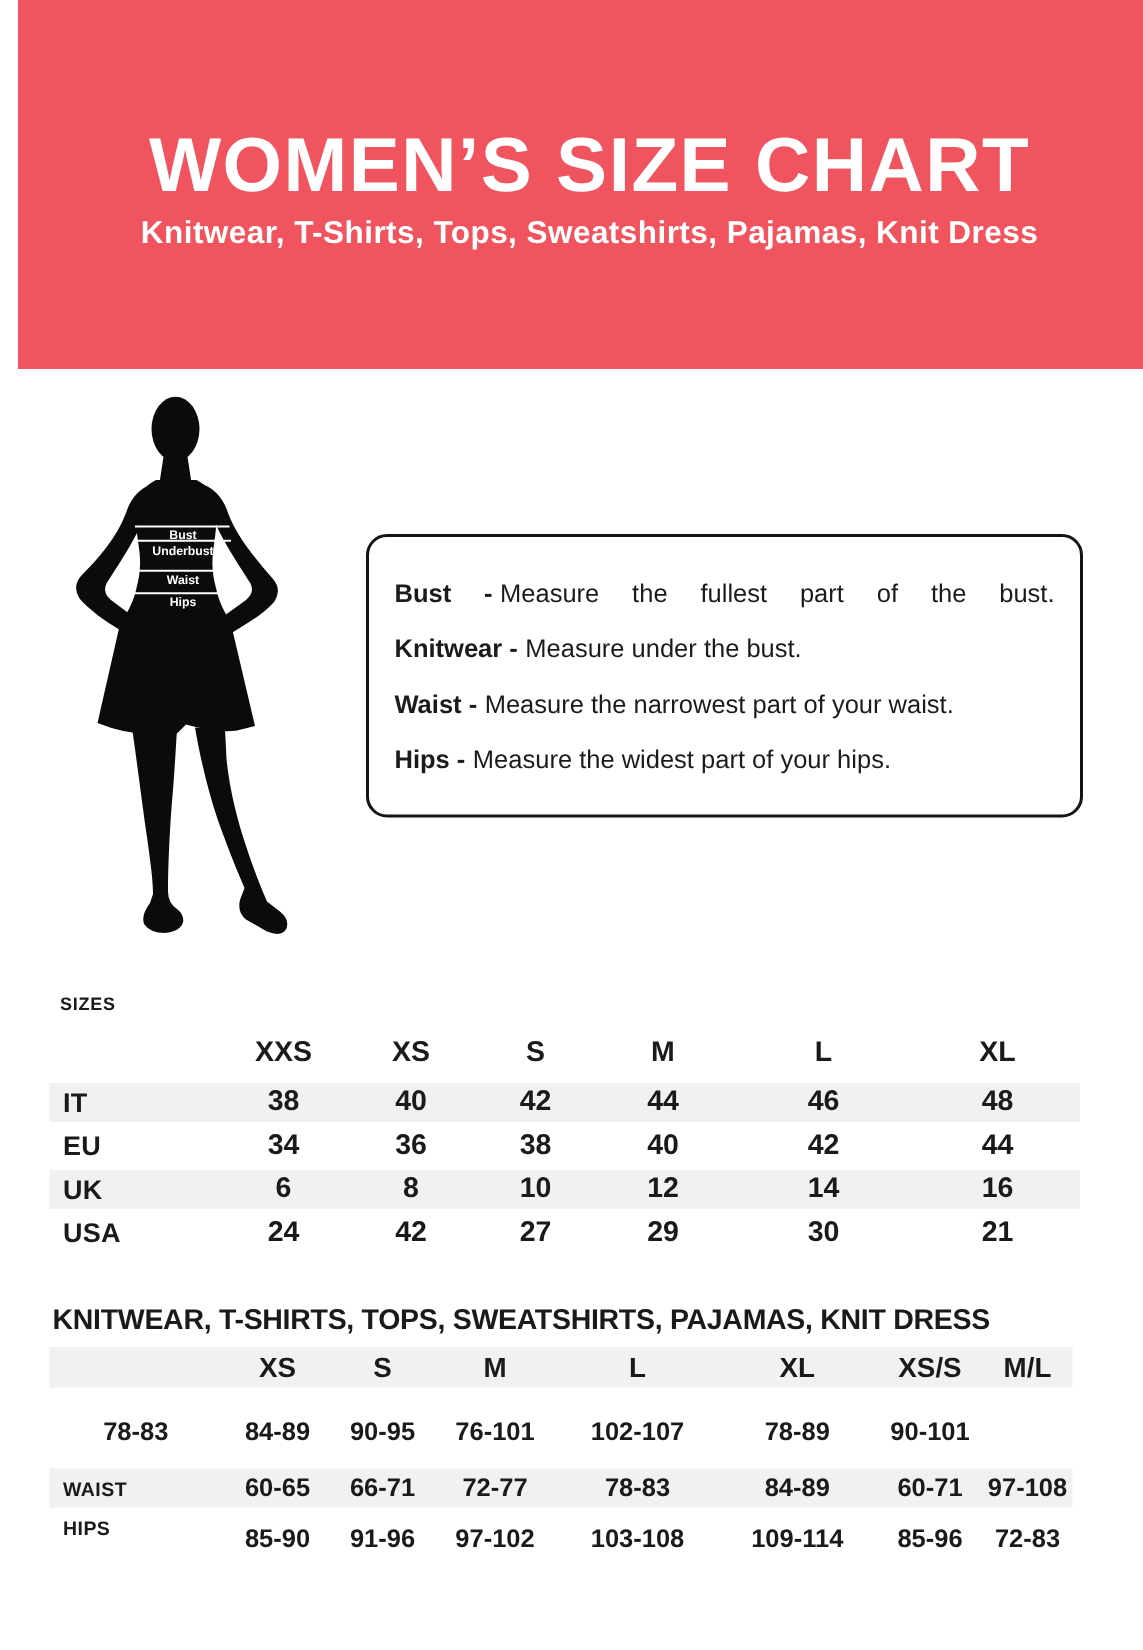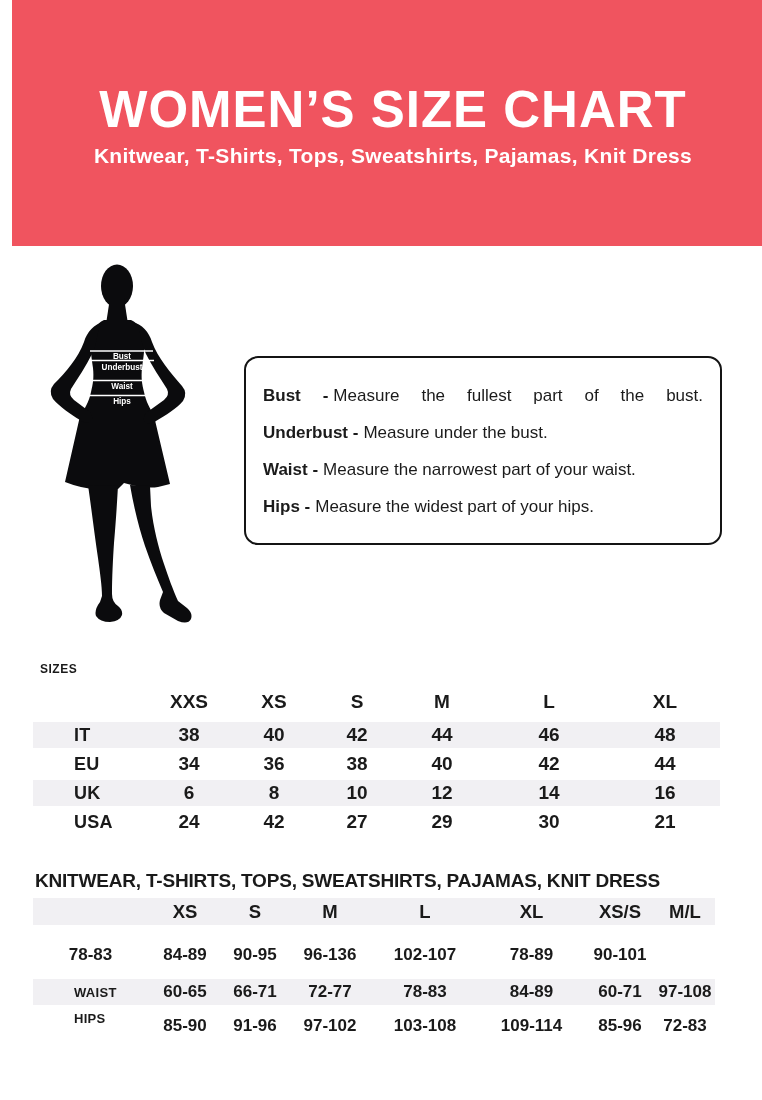--- a/index.html
+++ b/index.html
@@ -44,21 +44,21 @@
   .t-wrap{position:absolute;}
   #sizes-table{left:33px;top:690px;width:687px;}
   #garment-table{left:33px;top:898px;width:682px;}
   .t-row{display:grid;align-items:center;}
   #sizes-table .t-row{grid-template-columns:115px 82px 88px 78px 92px 122px 110px;height:26px;margin-bottom:3px;}
   #sizes-table .t-head{height:24px;margin-bottom:8px;}
   #garment-table .t-row{grid-template-columns:115px 74px 66px 84px 106px 107px 70px 60px;height:26px;margin-top:3px;}
   #garment-table .t-head{height:27px;margin-top:0;}
   .shaded{background:#f1f0f3;}
   .t-cell{display:flex;align-items:center;justify-content:center;font-weight:700;}
-  .t-label{justify-content:flex-start;padding-left:9px;margin-left:32px;}
+  .t-label{justify-content:flex-start;padding-left:9px;}
   #sizes-table .t-colhead{font-size:19px;}
   #sizes-table .t-label{font-size:18px;letter-spacing:.2px;}
   #sizes-table .t-val{font-size:19px;}
   #garment-table .t-colhead{font-size:18.5px;}
   #garment-table .t-label{font-size:13px;letter-spacing:.3px;}
   #garment-table .t-val{font-size:17px;}
   
   #garment-table .st-label-down{height:34px;margin-top:17px;align-items:flex-start;}
   #garment-table .st-label-down .t-label{padding-top:14px;}
   #garment-table .st-label-down .t-val{padding-top:3px;}
@@ -143,21 +143,21 @@
     <text class="mlabel" x="82" y="131">Waist</text>
     <text class="mlabel" x="82" y="146">Hips</text>
   </svg>
 </div>
 
 <div class="guide-box">
   <div class="guide-line justify">
     <b>Bust -</b><span>Measure the fullest part of the bust.</span>
   </div>
   <div class="guide-line">
-    <b>Underbust -</b><span>Measure under the bust.</span>
+    <b>Knitwear -</b><span>Measure under the bust.</span>
   </div>
   <div class="guide-line">
     <b>Waist -</b><span>Measure the narrowest part of your waist.</span>
   </div>
   <div class="guide-line">
     <b>Hips -</b><span>Measure the widest part of your hips.</span>
   </div>
 </div>
 
 <div class="section-title" id="sizes-title">SIZES</div>
@@ -218,21 +218,21 @@
       <div class="t-cell t-colhead">M</div>
       <div class="t-cell t-colhead">L</div>
       <div class="t-cell t-colhead">XL</div>
       <div class="t-cell t-colhead">XS/S</div>
       <div class="t-cell t-colhead">M/L</div>
     </div>
     <div class="t-row st-label-down">
       <div class="t-cell t-val">78-83</div>
       <div class="t-cell t-val">84-89</div>
       <div class="t-cell t-val">90-95</div>
-      <div class="t-cell t-val">96-136</div>
+      <div class="t-cell t-val">76-101</div>
       <div class="t-cell t-val">102-107</div>
       <div class="t-cell t-val">78-89</div>
       <div class="t-cell t-val">90-101</div>
     </div>
     <div class="t-row shaded">
       <div class="t-cell t-label">WAIST</div>
       <div class="t-cell t-val">60-65</div>
       <div class="t-cell t-val">66-71</div>
       <div class="t-cell t-val">72-77</div>
       <div class="t-cell t-val">78-83</div>

